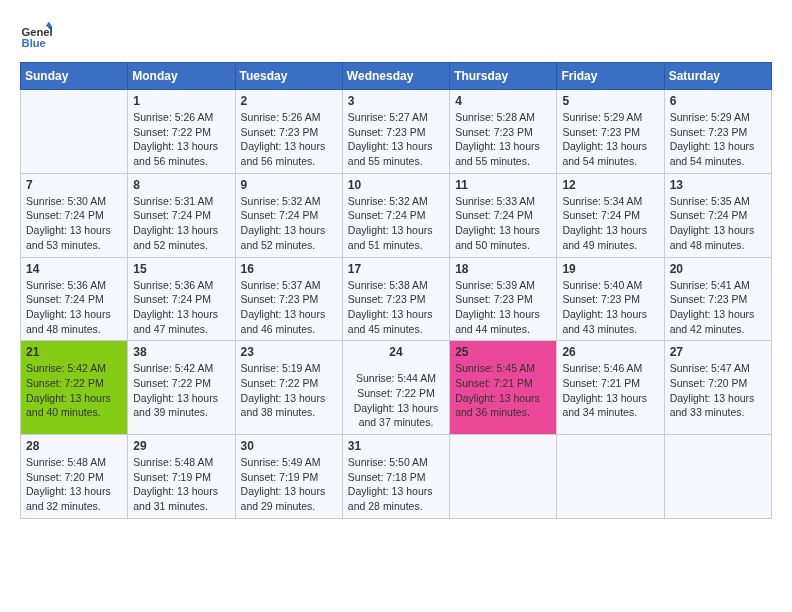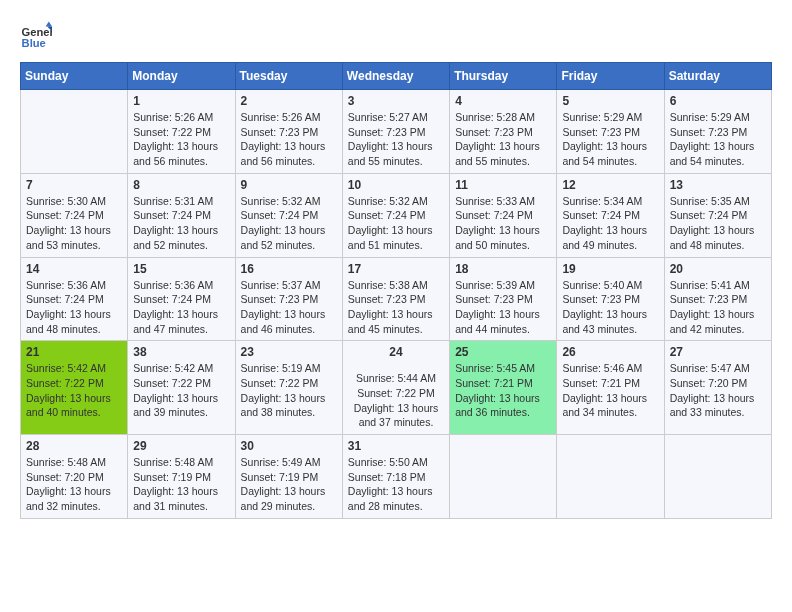--- a/index.html
+++ b/index.html
@@ -302,21 +302,21 @@
 Daylight: 13 hours
 and 38 minutes.</div>
         </td>
         <td style="background: rgb(245, 247, 252); text-align: center;">
           <span class="day-number">24</span>
           <div class="day-info" style="white-space: pre-line; margin-top: 12px;">Sunrise: 5:44 AM
 Sunset: 7:22 PM
 Daylight: 13 hours
 and 37 minutes.</div>
         </td>
-        <td style="background: #86efac;">
+        <td style="background: #ec4899;">
           <span class="day-number">25</span>
           <div class="day-info" style="white-space: pre-line;">Sunrise: 5:45 AM
 Sunset: 7:21 PM
 Daylight: 13 hours
 and 36 minutes.</div>
         </td>
         <td style="background: rgb(245, 247, 252);">
           <span class="day-number">26</span>
           <div class="day-info" style="white-space: pre-line;">Sunrise: 5:46 AM
 Sunset: 7:21 PM

